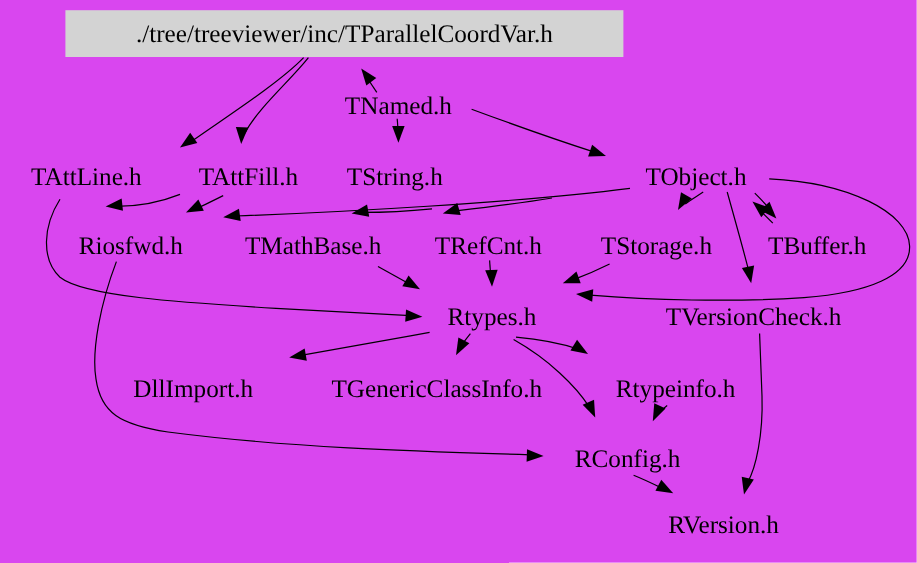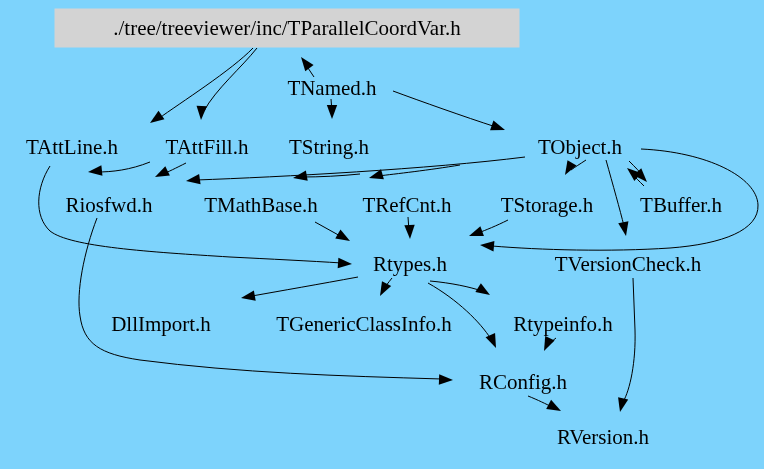--- a/index.html
+++ b/index.html
@@ -1,16 +1,16 @@
 <!DOCTYPE html>
 <html><head>
 <meta charset="utf-8">
 <style>
   html,body{margin:0;padding:0;background:#ffffff;}
-  #canvas{position:relative;width:764px;height:469px;background:#7dd3fc;overflow:hidden;}
+  #canvas{position:relative;width:764px;height:469px;background:#d946ef;overflow:hidden;}
   svg{display:block;}
   .node-label{font-family:"Liberation Serif","DejaVu Serif",serif;font-size:21px;fill:#000;}
   .edge-path{fill:none;stroke:#000;stroke-width:1px;}
   .edge-head{fill:#000;stroke:none;}
   .hl-rect{stroke:none;}
 </style>
 </head>
 <body>
 
 <div id="canvas">

